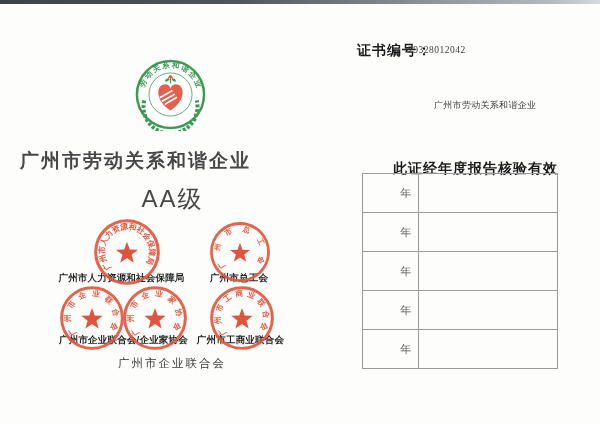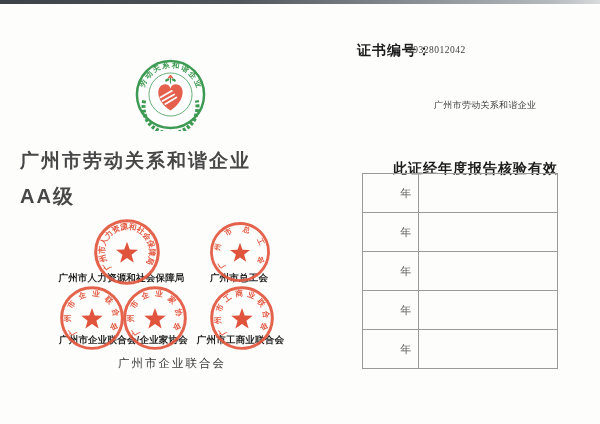--- a/index.html
+++ b/index.html
@@ -11,22 +11,22 @@
     position:absolute; left:0; top:0; width:600px; height:4px;
     background:linear-gradient(90deg,#3d4249 0%,#51565c 40%,#8a9095 70%,#b6babd 92%,#d8dadb 100%);
   }
   
   .emblem{position:absolute; left:134px; top:58px; width:73px; height:73px;}
   .title1{
     position:absolute; left:20px; top:148px; width:305px; text-align:left;
     font-size:19px; font-weight:bold; letter-spacing:2px; color:#474747;
   }
   .title2{
-    position:absolute; left:20px; top:183px; width:305px; text-align:left;
-    font-size:20px; font-weight:bold; letter-spacing:2px; color:#474747;
+    position:absolute; left:20px; top:183px; width:305px; text-align:center;
+    font-size:24px; font-weight:normal; letter-spacing:2px; color:#474747;
   }
   .seal{position:absolute; z-index:2;}
   .seal svg{display:block; mix-blend-mode:multiply;}
   .seal-ring{fill:none; stroke:#e2563e; stroke-width:4.5; opacity:.92;}
   .seal-star{fill:#de4a33; opacity:.95;}
   .seal-text{fill:#e2563e; font-weight:bold; font-size:11.5px; font-family:"Liberation Serif",serif;}
   .seal1{left:93px;  top:218px; width:68px; height:68px;}
   .seal2{left:209px; top:221px; width:62px; height:62px;}
   .seal3{left:59px;  top:285px; width:66px; height:66px;}
   .seal4{left:122px; top:285px; width:66px; height:66px;}

